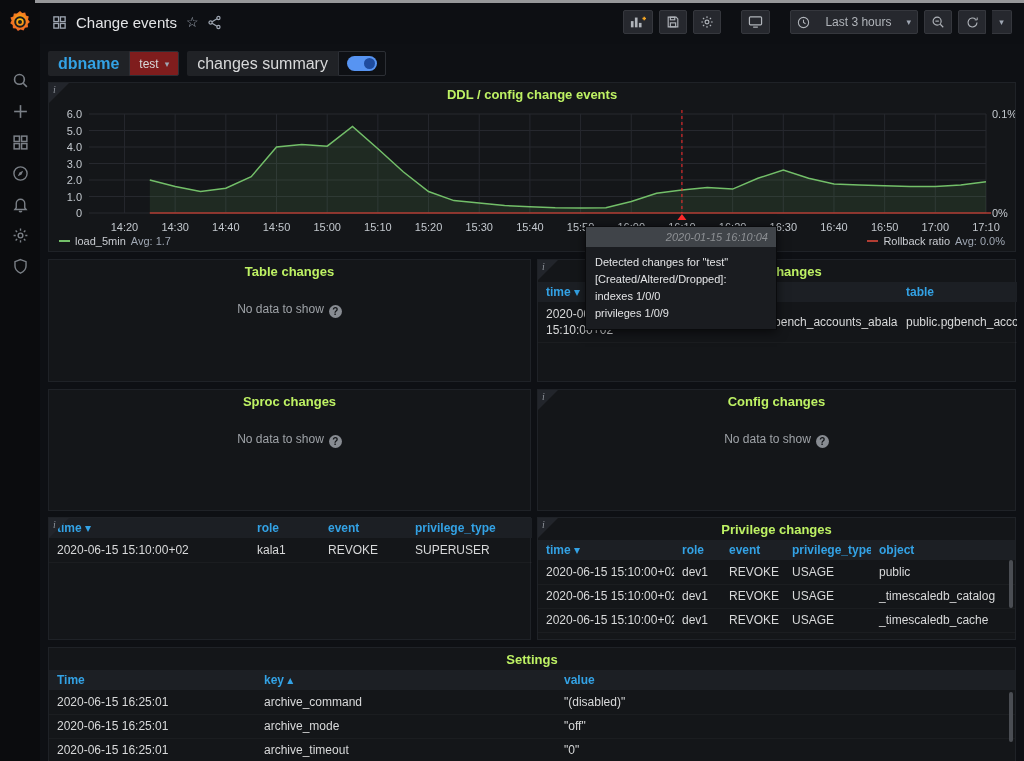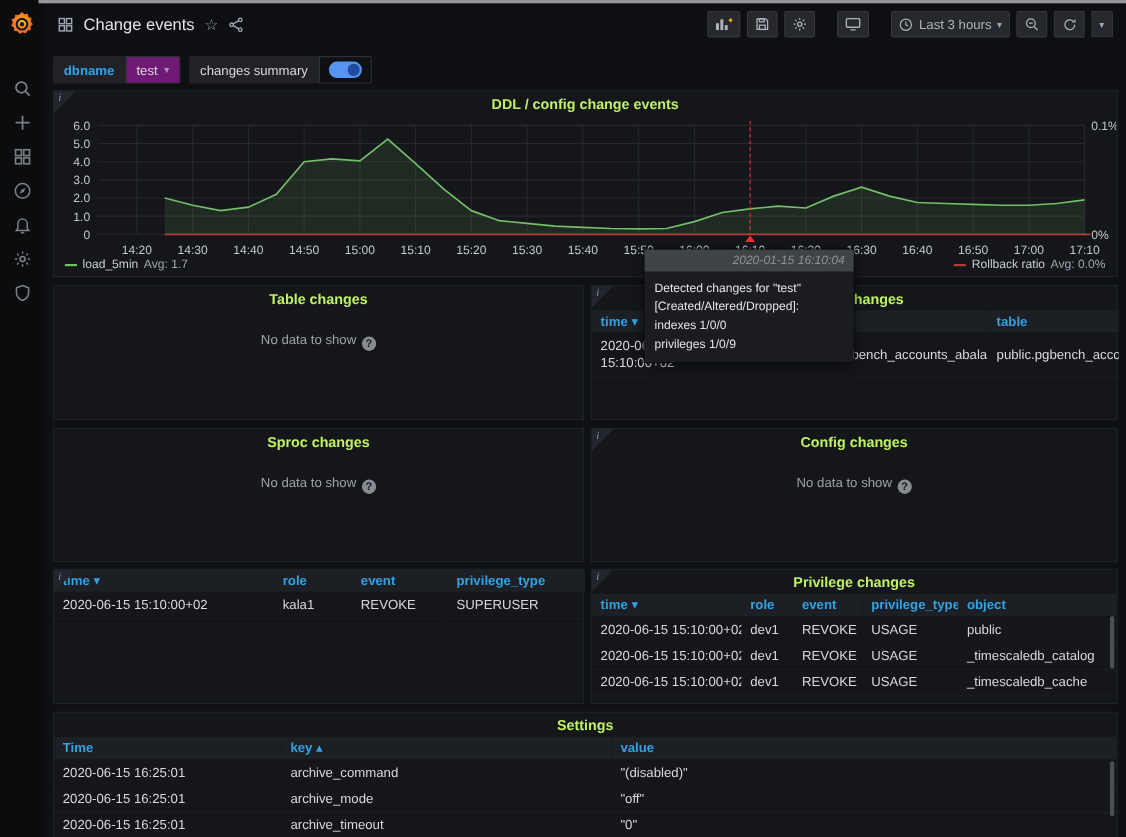--- a/index.html
+++ b/index.html
@@ -13,32 +13,32 @@
   .side-icons { position:absolute; top:72px; left:0; width:40px; display:flex; flex-direction:column; align-items:center; gap:14px; }
   .side-icons svg { display:block; cursor:pointer; }
 
   
   .navbar { position:absolute; left:40px; top:0; width:984px; height:44px; background:#0d0f13; display:flex; align-items:center; padding:0 12px; z-index:10; }
   .nav-left { display:flex; align-items:center; gap:9px; }
   .nav-title { font-size:15px; color:#e3e4e6; }
   .nav-star { color:#9fa7b3; font-size:14px; cursor:pointer; }
   .nav-right { margin-left:auto; display:flex; align-items:center; gap:6px; }
   .nav-btn { height:24px; min-width:28px; background:#26282e; border:1px solid #35373d; border-radius:2px;
-    display:flex; align-items:center; justify-content:center; padding:0 6px; cursor:pointer; color:#b0b4ba; font-size:12px; gap:5px; }
+    display:flex; align-items:center; justify-content:center; padding:0 6px; cursor:pointer; color:#b0b4ba; font-size:12px; gap:15px; }
   .nav-btn.grouped { border-radius:2px 0 0 2px; }
   .nav-btn.caret-btn { border-left:none; border-radius:0 2px 2px 0; min-width:20px; }
   .spacer8 { width:8px; }
 
   
   .dash { position:absolute; left:40px; top:44px; width:984px; height:717px; background:#0e1014; overflow:hidden; }
   .submenu { position:absolute; left:8px; top:7px; display:flex; align-items:center; gap:8px; }
   .chip-group { display:flex; align-items:stretch; }
-  .chip { background:#202226; height:25px; display:flex; align-items:center; padding:0 10px; font-size:12px; border-radius:2px 0 0 2px; }
+  .chip { background:#202226; height:25px; display:flex; align-items:center; padding:0 10px; font-size:16px; border-radius:2px 0 0 2px; }
   .chip.label-blue { color:#33a2e5; font-weight:bold; }
-  .chip-value { background:#701a75; border:1px solid #2c2f35; height:25px; display:flex; align-items:center;
+  .chip-value { background:#7f1d1d; border:1px solid #2c2f35; height:25px; display:flex; align-items:center;
     padding:0 9px; font-size:12px; color:#d8d9da; border-radius:0 2px 2px 0; cursor:pointer; gap:6px; }
   .chip-toggle { background:#0e1014; border:1px solid #2c2f35; height:25px; display:flex; align-items:center;
     padding:0 8px; border-radius:0 2px 2px 0; cursor:pointer; }
   .toggle { width:30px; height:15px; border-radius:8px; background:#5794f2; position:relative; }
   .toggle .knob { position:absolute; right:2px; top:2px; width:11px; height:11px; border-radius:50%; background:#1f4c9e; }
   .caret { font-size:9px; color:#9fa7b3; }
 
   
   .panel { position:absolute; background:#141619; border:1px solid #1f2227; }
   .panel-title { height:22px; display:flex; align-items:center; justify-content:center;

